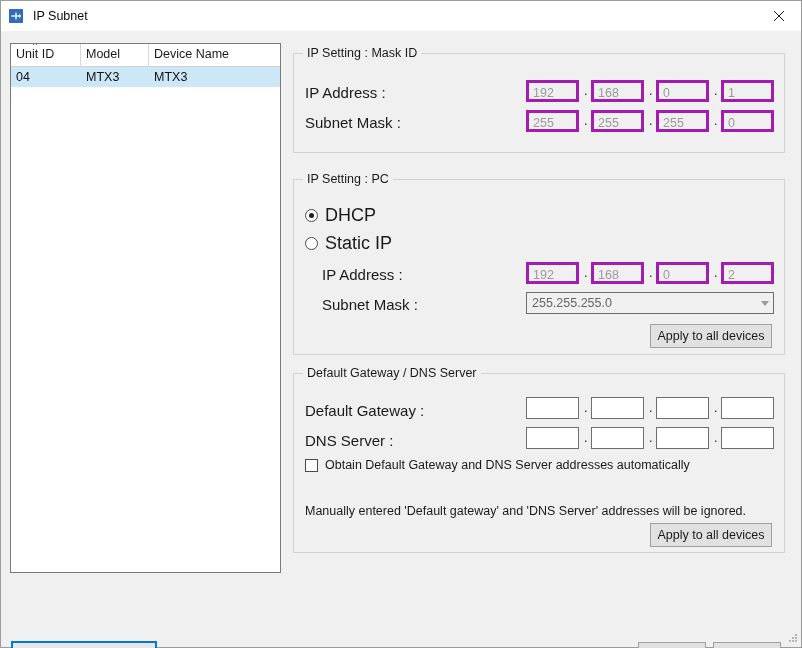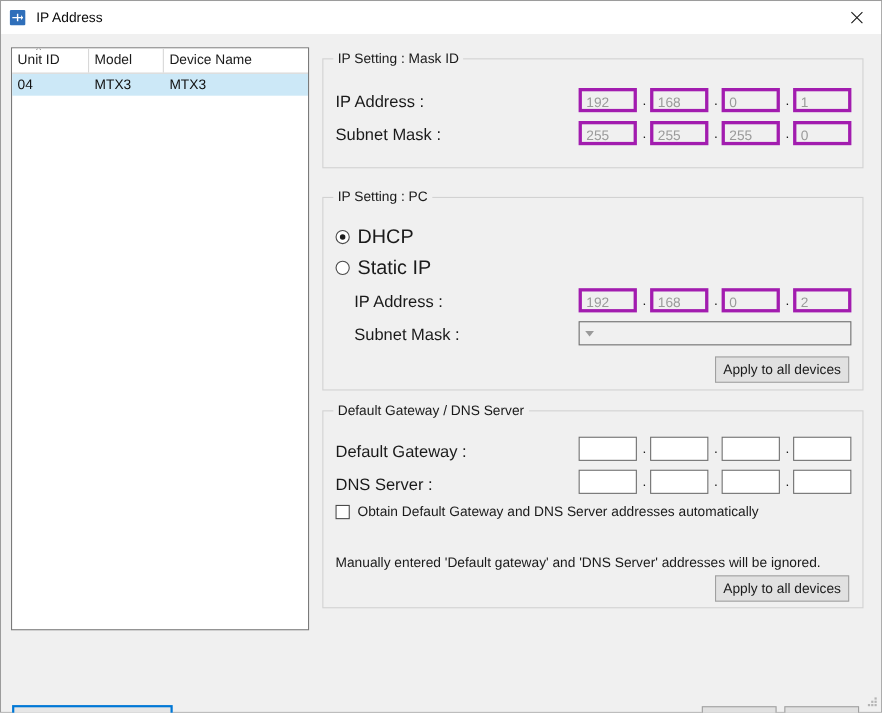--- a/index.html
+++ b/index.html
@@ -308,21 +308,21 @@
 
   <div class="titlebar">
     <span class="title-icon">
       <svg width="16" height="16" viewBox="0 0 16 16">
         <rect x="1" y="1" width="14" height="14" rx="1" fill="#2f6fba"></rect>
         <path d="M3.2 8 H12.8" stroke="#ffffff" stroke-width="1.3"></path>
         <path d="M8 4.6 V11.4" stroke="#ffffff" stroke-width="1.3"></path>
         <path d="M11.2 5.6 L12.9 8 L11.2 10.4" fill="#ffffff"></path>
       </svg>
     </span>
-    <span class="title-text">IP Address</span>
+    <span class="title-text">IP Subnet</span>
     <span class="close-btn">
       <svg width="12" height="12" viewBox="0 0 12 12">
         <path d="M1 1 L11 11 M11 1 L1 11" stroke="#1a1a1a" stroke-width="1" fill="none"></path>
       </svg>
     </span>
   </div>
 
   <div class="content">
 
     <div class="devlist">
@@ -383,20 +383,21 @@
       <span class="octet" style="left:232px; top:82px;">192</span>
       <span class="dot" style="left:290px; top:82px;">.</span>
       <span class="octet" style="left:297px; top:82px;">168</span>
       <span class="dot" style="left:355px; top:82px;">.</span>
       <span class="octet" style="left:362px; top:82px;">0</span>
       <span class="dot" style="left:420px; top:82px;">.</span>
       <span class="octet" style="left:427px; top:82px;">2</span>
 
       <span class="fieldlabel" style="left:28px; top:116px;">Subnet Mask :</span>
       <div class="combo" style="left:232px; top:112px; width:248px;">
+        <span class="combo-text">255.255.255.0</span>
         <span class="combo-arrow"></span>
       </div>
     </div>
 
     <div class="btn" id="btn-apply-pc">Apply to all devices</div>
 
     <div class="group" id="grp-gw">
       <span class="legend">Default Gateway / DNS Server</span>
 
       <span class="fieldlabel" style="left:11px; top:28px;">Default Gateway :</span>

